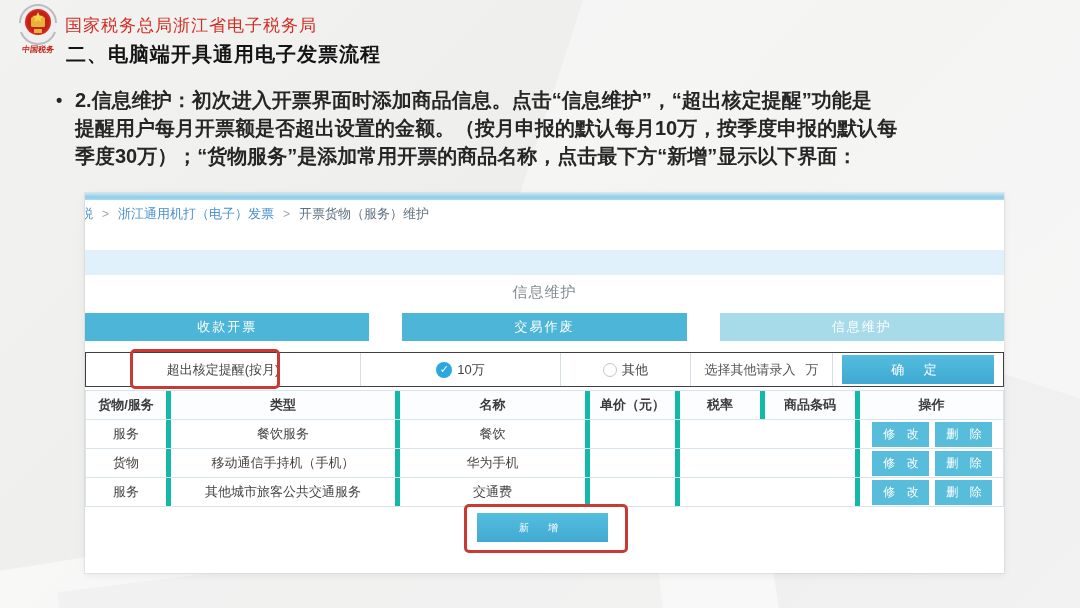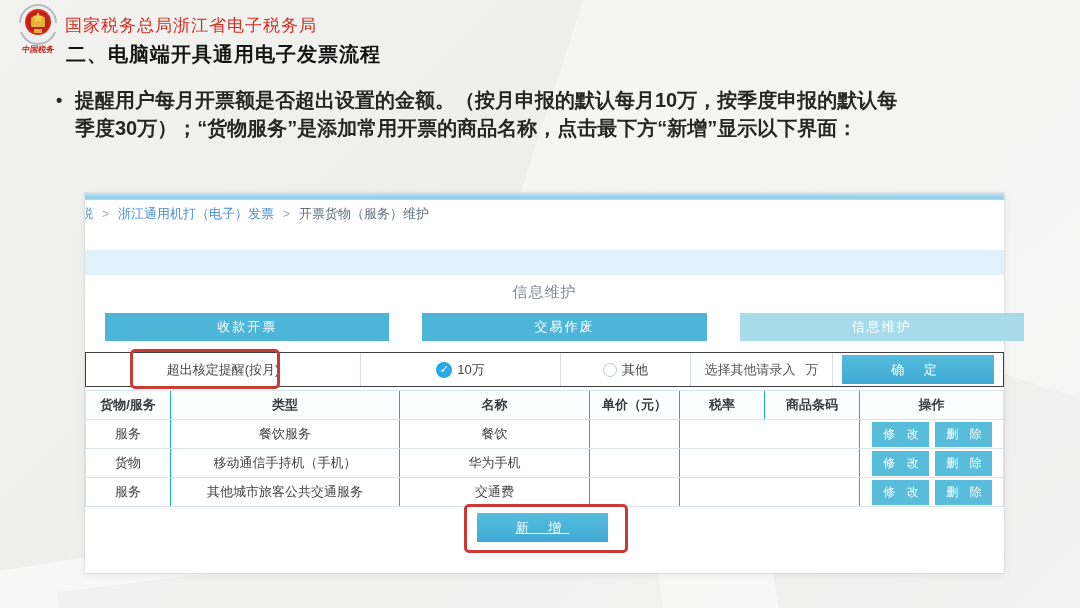--- a/index.html
+++ b/index.html
@@ -37,21 +37,21 @@
   .breadcrumb { position:absolute; left:0; top:12px; width:100%; height:20px; overflow:hidden;
                 font-size:13px; white-space:nowrap; }
   .breadcrumb .crumb { color:#4a8fd0; }
   .breadcrumb .first { margin-left:-5px; }
   .breadcrumb .sep { color:#9aa7b0; margin:0 9px; font-size:12px; }
   .breadcrumb .current { color:#5f7180; }
   .info-band { position:absolute; left:0; top:57px; width:100%; height:25px; background:#e0f1fb; }
   .panel-title { position:absolute; left:0; top:90px; width:100%; text-align:center;
                  font-size:15px; color:#828a90; letter-spacing:1px; }
 
-  .tabs { position:absolute; left:0; top:120px; width:100%; display:flex; gap:33px;margin-left:20px; }
+  .tabs { position:absolute; left:0; top:120px; width:100%; display:flex; gap:33px; }
   .tab { flex:1; height:28px; background:#4db5d7; color:#fff; font-size:13px;
          display:flex; align-items:center; justify-content:center; letter-spacing:2px; cursor:default; }
   .tab.active { background:#a8dbea; }
 
   
   .settings { position:absolute; left:0; top:159px; width:100%; height:35px; display:flex;
               border:1px solid #404040; background:#fff; font-size:13px; color:#444; }
   .s-cell { display:flex; align-items:center; justify-content:center; border-right:1px solid #d5dee4; }
   .s-cell:last-child { border-right:none; }
   .s-label { width:275px; position:relative; }
@@ -66,33 +66,33 @@
          display:flex; align-items:center; justify-content:center; cursor:pointer; }
   .confirm-btn { width:152px; height:29px; font-size:13px; letter-spacing:8px; }
 
   .ann-box { position:absolute; border:3px solid #c93a34; border-radius:5px; pointer-events:none; }
   .ann-reminder { left:44px; top:-4px; width:150px; height:40px; }
 
   
   .gtable { position:absolute; left:0; top:197px; width:100%; font-size:13px; color:#444;
             border:1px solid #d9e4ea; border-bottom:none; }
   .trow { display:flex; height:29px; border-bottom:1px solid #d9e4ea; }
-  .tcell { display:flex; align-items:center; justify-content:center; border-right:1px solid #14b8a6;
+  .tcell { display:flex; align-items:center; justify-content:center; border-right:5px solid #14b8a6;
            overflow:hidden; white-space:nowrap; }
   .tcell:last-child { border-right:none; }
   .c1{width:85px;} .c2{width:229px;} .c3{width:190px;} .c4{width:90px;}
   .c5{width:85px;} .c6{width:95px;} .c7{flex:1; gap:6px;}
   .thead { background:#fcfdfe; font-weight:bold; color:#3c3c3c; }
   .rate { color:#7f1d1d;margin-top:44px; }
   .mini-btn { width:57px; height:25px; background:#58bdda; font-size:12px; letter-spacing:4px;
               padding-left:6px; }
 
   .add-wrap { position:absolute; left:0; top:310px; width:100%; height:52px; }
   .add-btn { position:absolute; left:392px; top:10px; width:131px; height:29px;
-             font-size:13px; letter-spacing:8px; background:linear-gradient(180deg,#55bdde,#41aad3);text-decoration:underline; }
+             font-size:10px; letter-spacing:8px; background:linear-gradient(180deg,#55bdde,#41aad3); }
   .ann-add { left:379px; top:1px; width:164px; height:49px; }
 </style>
 </head>
 <body>
 
 <div class="slide">
   <div class="deco2"></div>
   <div class="deco1"></div>
   <div class="deco3"></div>
 
@@ -108,20 +108,21 @@
     <rect x="17" y="14" width="14" height="10" rx="1.5" fill="#e8b23a"></rect>
     <path d="M24 9 l1.6 3.6 3.9.3 -3 2.5 1 3.8 -3.5-2.1 -3.5 2.1 1-3.8 -3-2.5 3.9-.3z" fill="#f6d34b"></path>
     <rect x="20" y="26" width="8" height="4" fill="#e8b23a"></rect>
   </svg>
   <div class="logo-caption">中国税务</div>
   <div class="org-title">国家税务总局浙江省电子税务局</div>
   <div class="section-title">二、电脑端开具通用电子发票流程</div>
 
   <div class="intro">
     <span class="bullet">•</span>
+    <div class="line">2.信息维护：初次进入开票界面时添加商品信息。点击“信息维护”，“超出核定提醒”功能是</div>
     <div class="line">提醒用户每月开票额是否超出设置的金额。（按月申报的默认每月10万，按季度申报的默认每</div>
     <div class="line">季度30万）；“货物服务”是添加常用开票的商品名称，点击最下方“新增”显示以下界面：</div>
   </div>
 
   <div class="panel">
     <div class="panel-topbar"></div>
 
     <div class="breadcrumb">
       <span class="crumb first">税</span><span class="sep">&gt;</span><span class="crumb">浙江通用机打（电子）发票</span><span class="sep">&gt;</span><span class="current">开票货物（服务）维护</span>
     </div>

